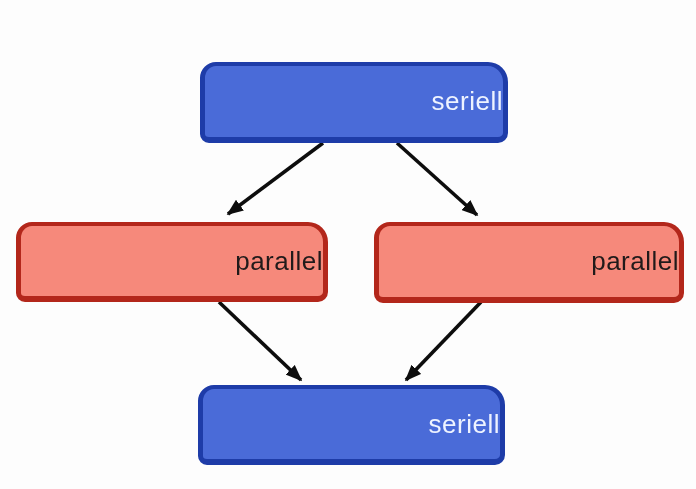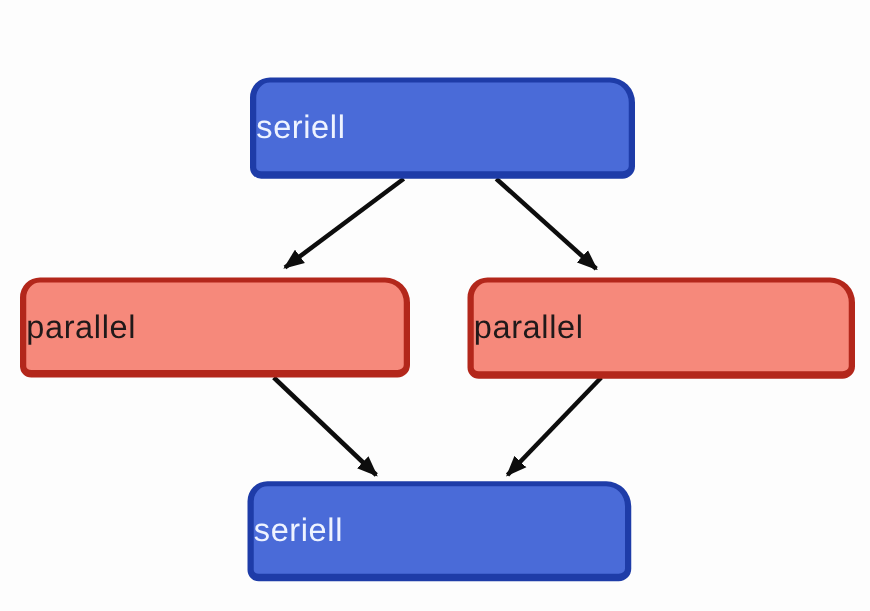--- a/index.html
+++ b/index.html
@@ -14,21 +14,21 @@
   }
   .canvas{
     position:relative;
     width:696px;height:489px;
     background:var(--background);
     overflow:hidden;
   }
   .node{
     position:absolute;
     box-sizing:border-box;
-    display:flex;align-items:center;justify-content:flex-start;
+    display:flex;align-items:center;justify-content:flex-end;
     font-size:26px;
     letter-spacing:0.5px;
     border-style:solid;
     border-width:4px 5px 6px 5px;
     border-radius:16px 20px 10px 9px;
   }
   .node.serial{
     background:var(--serial-fill);
     border-color:var(--serial-border);
     color:var(--serial-text);

